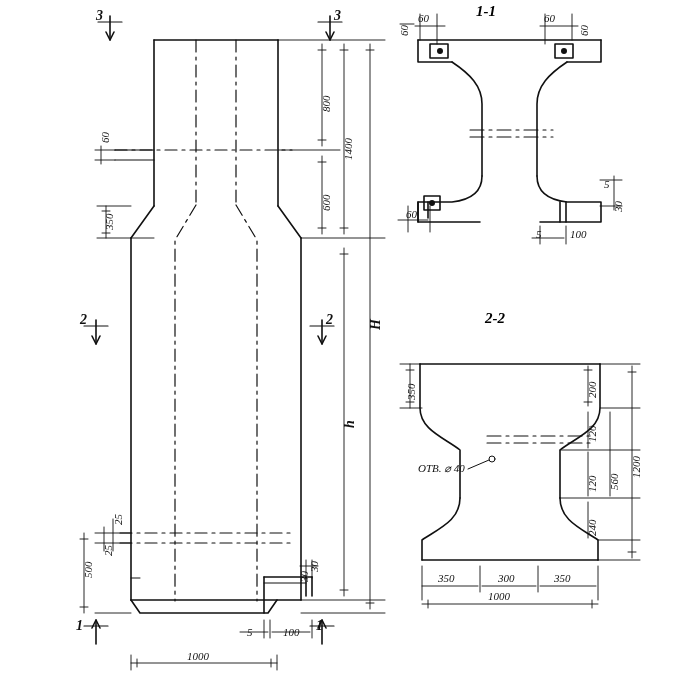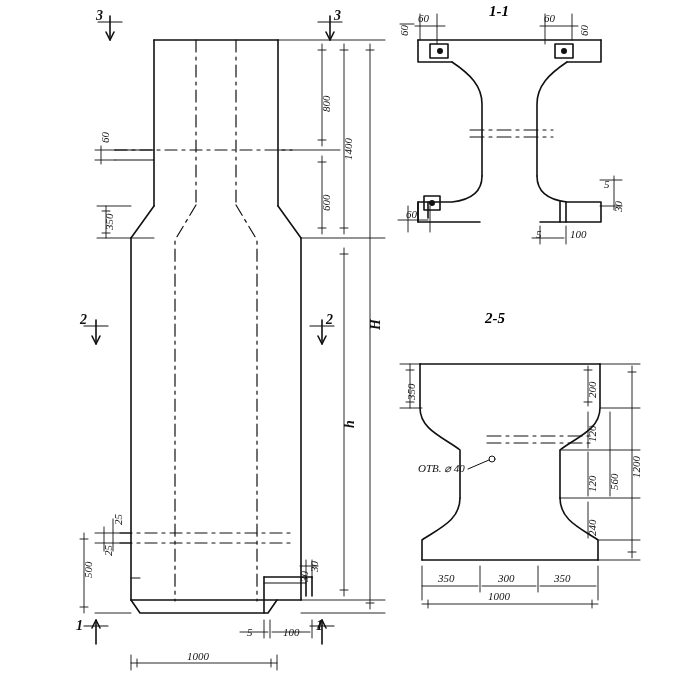--- a/index.html
+++ b/index.html
@@ -234,22 +234,22 @@
       <path d="M598 566 L598 600"></path>
       <path d="M422 586 L478 586"></path>
       <path d="M482 586 L536 586"></path>
       <path d="M540 586 L596 586"></path>
       <path d="M422 604 L598 604"></path>
       <path d="M428 600 L428 608 M592 600 L592 608"></path>
     </g>
   </g>
 </svg>
 
-<div class="ttl" style="left:489px;top:3px;text-align:right;">1-1</div>
-<div class="ttl" style="left:485px;top:310px;">2-5</div>
+<div class="ttl" style="left:476px;top:3px;text-align:right;">1-1</div>
+<div class="ttl" style="left:485px;top:310px;">2-2</div>
 
 <div class="lbl bold" style="left:96px;top:8px;">3</div>
 <div class="lbl bold" style="left:334px;top:8px;">3</div>
 <div class="lbl bold" style="left:80px;top:312px;">2</div>
 <div class="lbl bold" style="left:326px;top:312px;">2</div>
 <div class="lbl bold" style="left:76px;top:618px;">1</div>
 <div class="lbl bold" style="left:316px;top:618px;">1</div>
 
 <div class="lbl num rot90" style="left:320px;top:112px;">800</div>
 <div class="lbl num rot90" style="left:342px;top:160px;">1400</div>

